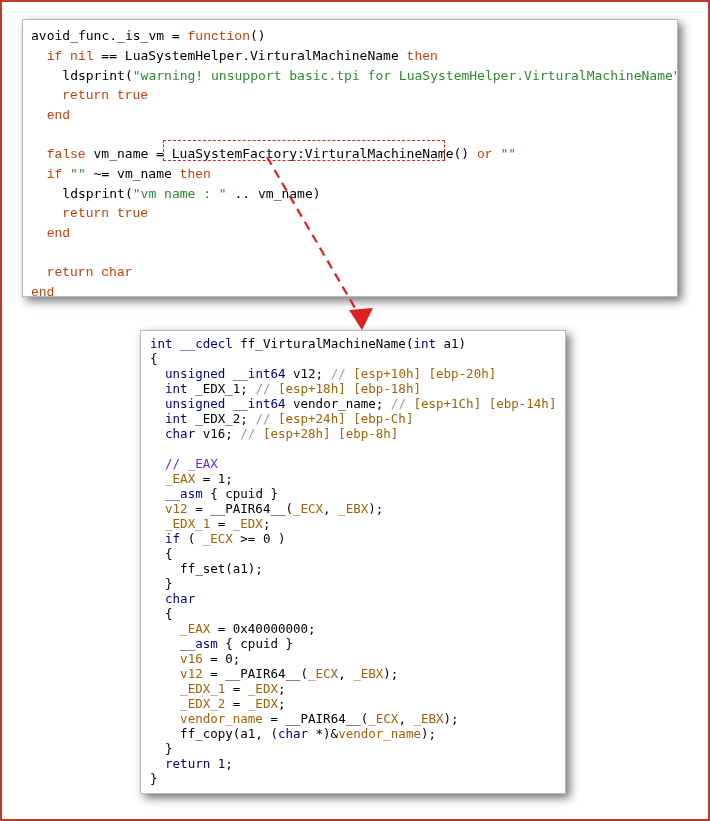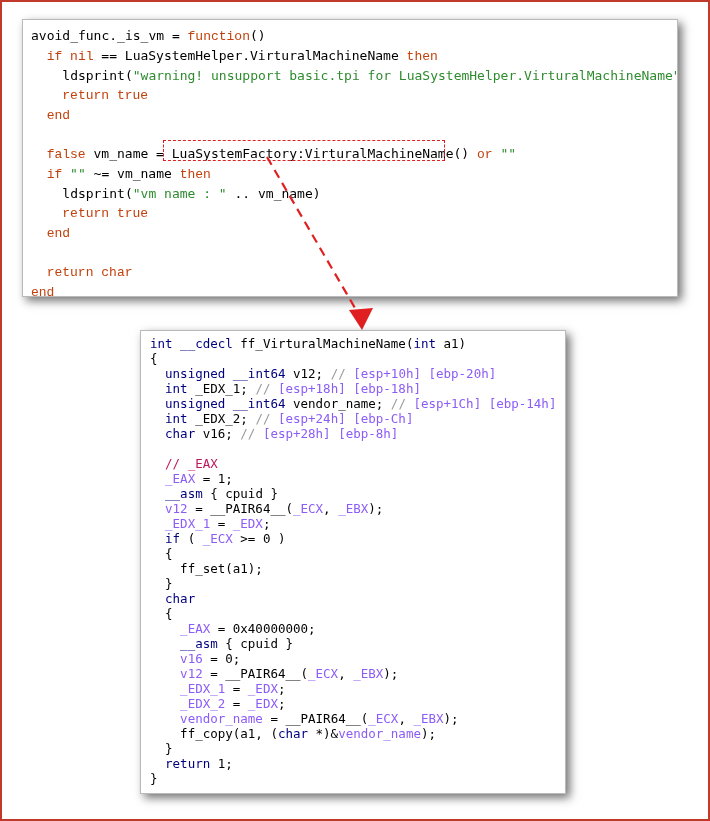--- a/index.html
+++ b/index.html
@@ -64,23 +64,23 @@
     font-size: 12.5px;
     line-height: 15px;
     color: #000000;
     white-space: pre;
   }
 
   
   .kw   { color: #c2410c; font-family: Liberation Mono, monospace; }          
   .str  { color: #2e8b2e; }          
   .ctype{ color: #000080; }          
-  .cvar { color: #8b5cf6; }          
+  .cvar { color: #a16207; }          
   .cgray{ color: #999999; }
-  .cblue{ color: #be185d; }
+  .cblue{ color: #6d28d9; }
   .plain{ color: #000000; }
 
   
   #call-highlight {
     position: absolute;
     left: 161px;
     top: 138px;
     width: 282px;
     height: 21px;
     border: 1.5px dashed #e02020;

